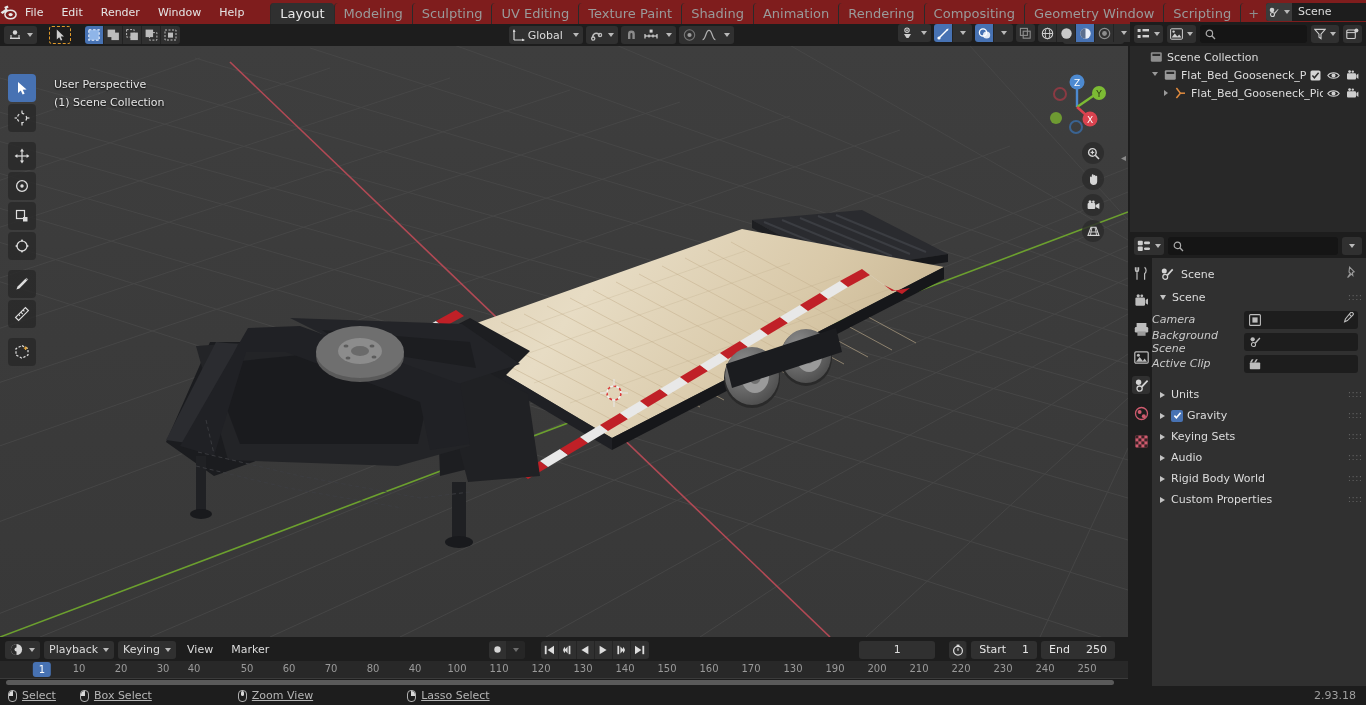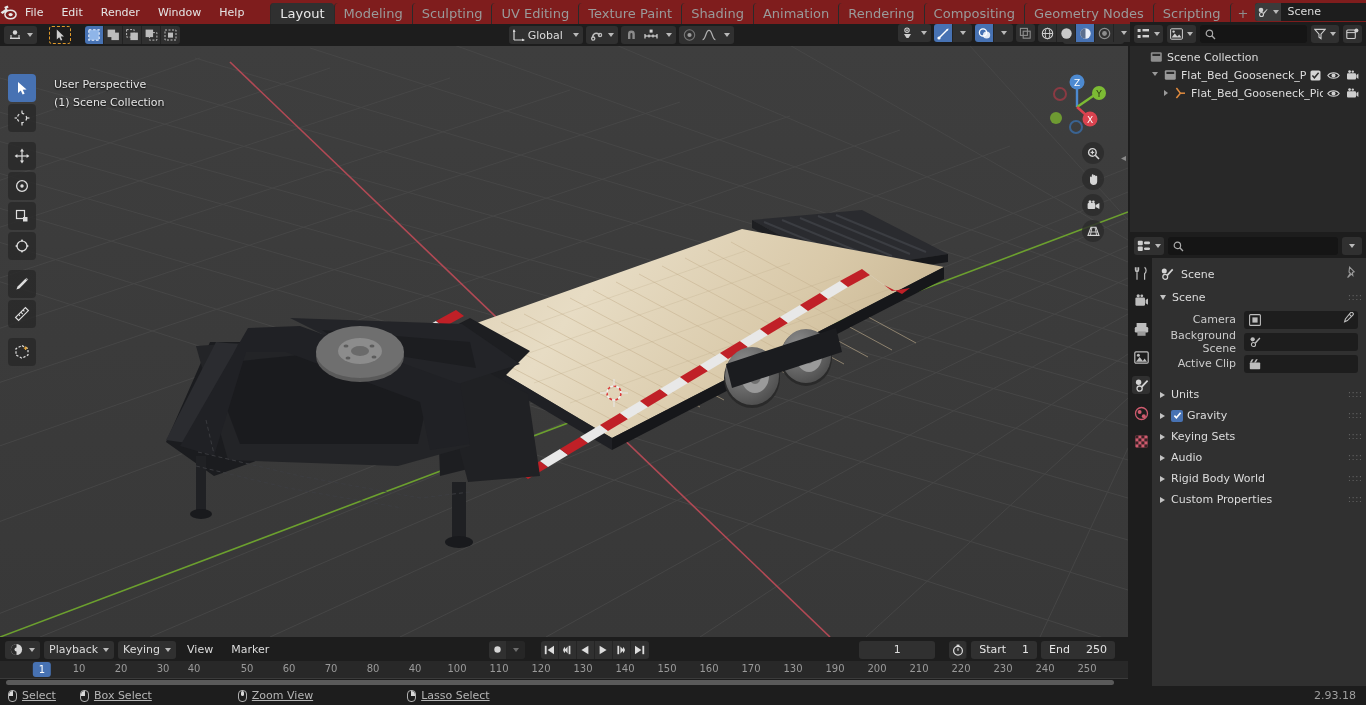--- a/index.html
+++ b/index.html
@@ -101,21 +101,21 @@
   #props-tabs { width: 22px; background: #1d1d1d; padding-top: 6px; display:flex; flex-direction:column; align-items:center; gap:10px;}
   .ptab { width: 18px; height: 18px; display:flex;align-items:center;justify-content:center; border-radius:3px;}
   .ptab.active { background: #303030; }
   #props-main { flex: 1; background: #303030; padding-top: 4px; font-size:11px;}
   .p-title { display:flex; align-items:center; gap:7px; padding: 4px 8px 6px 8px; }
   .p-section-hdr { display:flex;align-items:center; gap:6px; height:19px; padding-left:8px; color:#dcdcdc;}
   .p-tri { width:0;height:0;border-left:3px solid transparent;border-right:3px solid transparent;border-top:5px solid #c3c3c3; }
   .p-tri.closed { border-left:5px solid #c3c3c3;border-top:3px solid transparent;border-bottom:3px solid transparent; border-right:none;}
   .grip { margin-left:auto; margin-right:6px; color:#6e6e6e; letter-spacing:1px; font-size:8px; line-height:5px; width:12px;}
   .p-row { display:flex; align-items:center; height:19px; margin-bottom: 3px; padding-right: 8px;}
-  .p-lbl { width:92px; text-align:right; padding-right:8px; color:#cbcbcb; font-size:11px;}
+  .p-lbl { width:92px; text-align:left; padding-right:8px; color:#cbcbcb; font-size:11px;font-style:italic;}
   .p-field { flex:1; height:18px; background:#1d1d1d; border-radius:3px; display:flex; align-items:center; padding:0 4px; gap:4px;}
   .p-field .fi { width:14px;height:14px; display:flex;align-items:center;justify-content:center;}
   .p-eyedrop { margin-left:auto; }
   .p-check { width:12px;height:12px;background:#4772b3;border-radius:2px;display:flex;align-items:center;justify-content:center;}
 
   
   #timeline { position: absolute; left: 0; top: 638px; width: 1128px; height: 48px; background:#1d1d1d; }
   #tl-header { height: 23px; display:flex; align-items:center; gap:4px; padding: 0 5px; }
   .tl-drop { display:flex;align-items:center;height:18px;background:#303030;border-radius:3px;padding:0 5px;gap:3px;font-size:11px;color:#dcdcdc;}
   .tl-txt { padding: 0 7px; font-size:11px; color:#dcdcdc; }
@@ -165,21 +165,21 @@
     <div id="tabs">
       <div class="ws-tab active">Layout</div>
       <div class="ws-tab">Modeling</div>
       <div class="ws-tab">Sculpting</div>
       <div class="ws-tab">UV Editing</div>
       <div class="ws-tab">Texture Paint</div>
       <div class="ws-tab">Shading</div>
       <div class="ws-tab">Animation</div>
       <div class="ws-tab">Rendering</div>
       <div class="ws-tab">Compositing</div>
-      <div class="ws-tab">Geometry Nodes</div>
+      <div class="ws-tab">Geometry Window</div>
       <div class="ws-tab">Scripting</div>
       <div class="ws-tab plus">+</div>
     </div>
     <div id="topbar-right">
       <div class="id-block">
         <div class="id-icon">
           <svg width="12" height="12" viewBox="0 0 12 12">
               <circle cx="4" cy="4" r="2.3" fill="#d0d0d0"></circle>
               <path d="M6 7 L10 3 L10.5 3.6 L7 8Z" fill="#d0d0d0"></path>
               <circle cx="4.5" cy="8.5" r="2" fill="none" stroke="#d0d0d0" stroke-width="1.1"></circle>

